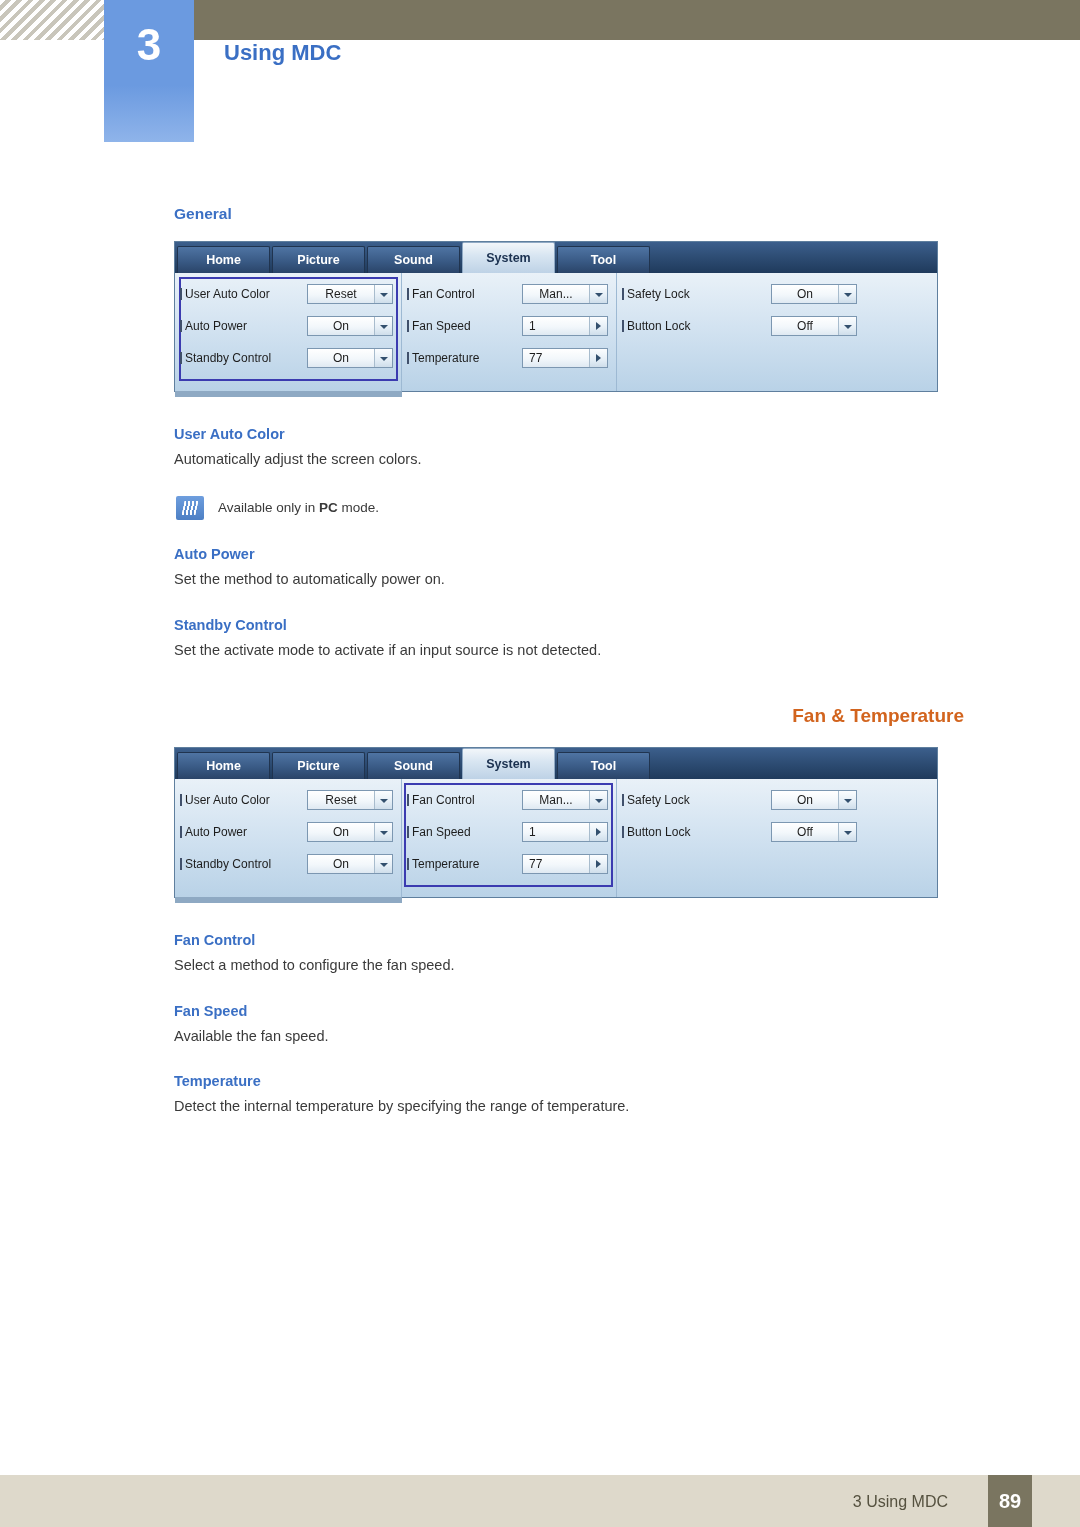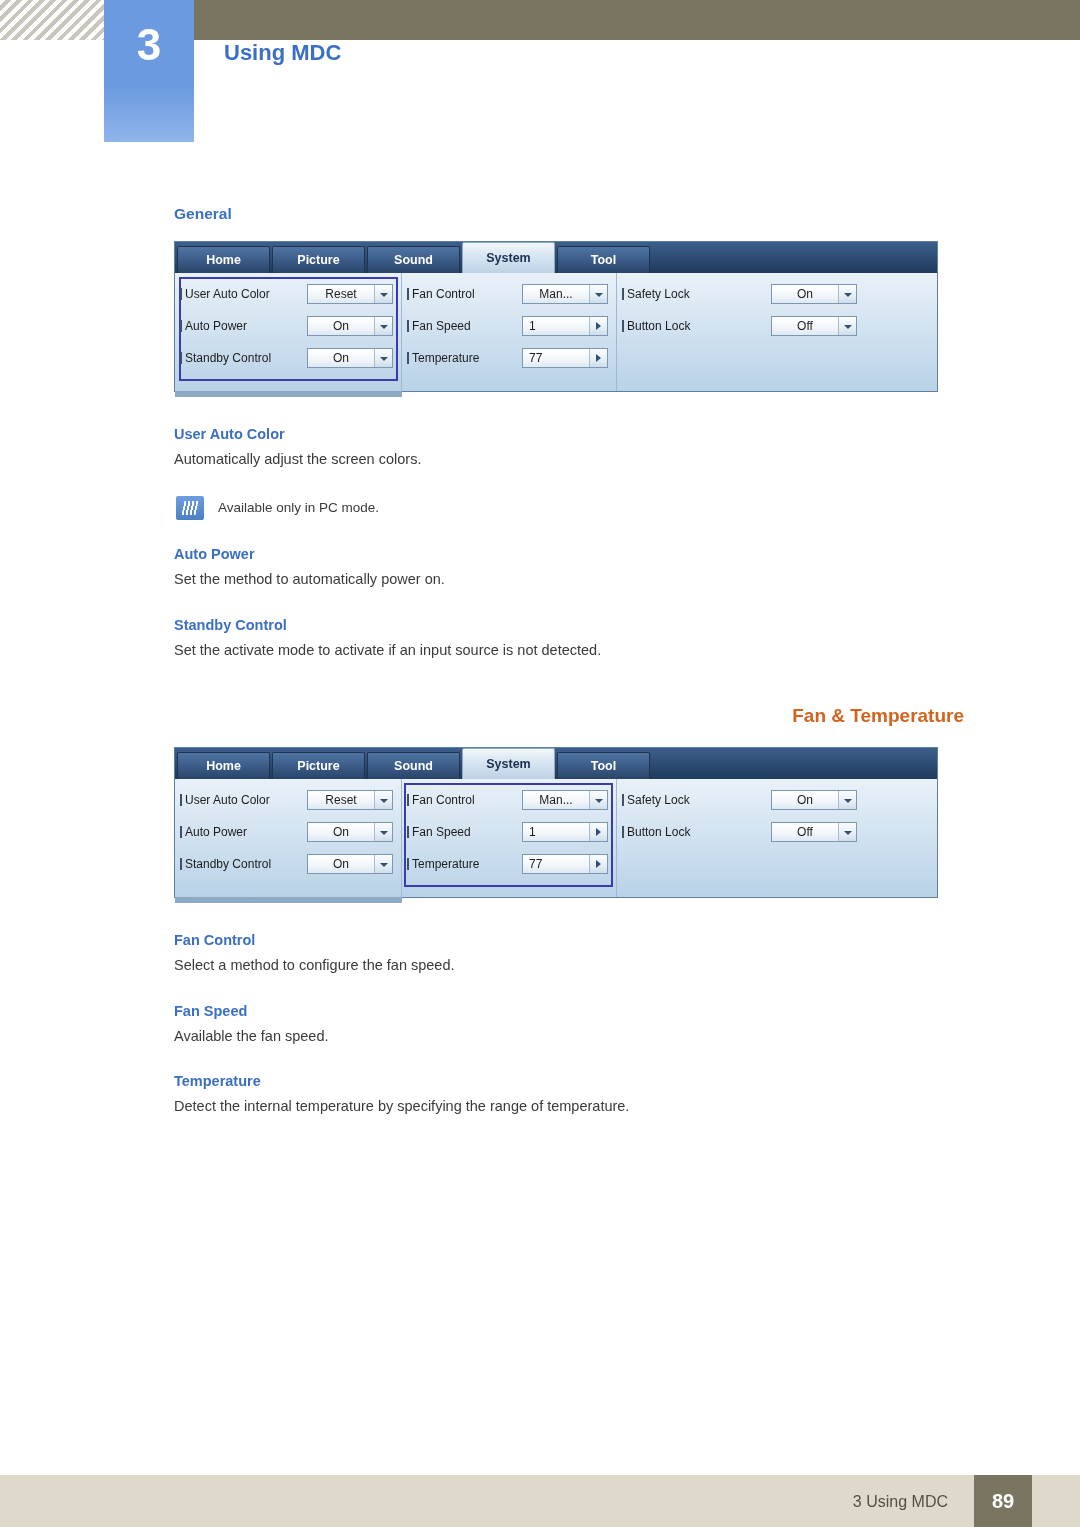--- a/index.html
+++ b/index.html
@@ -112,21 +112,21 @@
         #ffffff 0px, #ffffff 2px,
         transparent 2px, transparent 4px);
     transform: skewX(-12deg);
   }
   .note-text {
     color: #3a3a3a;
     font-size: 13.5px;
     line-height: 1.4;
     padding-top: 3px;
   }
-  .note-text b { font-weight: normal; }
+  .note-text b { font-weight: bold; }
 
   .spacer-lg { height: 18px; }
 
   
   .mdc {
     width: 764px;
     margin: 0 0 26px 0;
     border: 1px solid #5f7f9e;
     background: #d7e6f3;
     position: relative;
@@ -280,21 +280,21 @@
     position: absolute;
     right: 132px;
     bottom: 16px;
     font-size: 16px;
     color: #55513f;
   }
   .footer-page {
     position: absolute;
     right: 48px;
     bottom: 0;
-    width: 58px;
+    width: 44px;
     height: 52px;
     background: #7a7560;
     color: #ffffff;
     font-size: 20px;
     font-weight: bold;
     text-align: center;
     line-height: 52px;
   }
 </style>
 </head>

